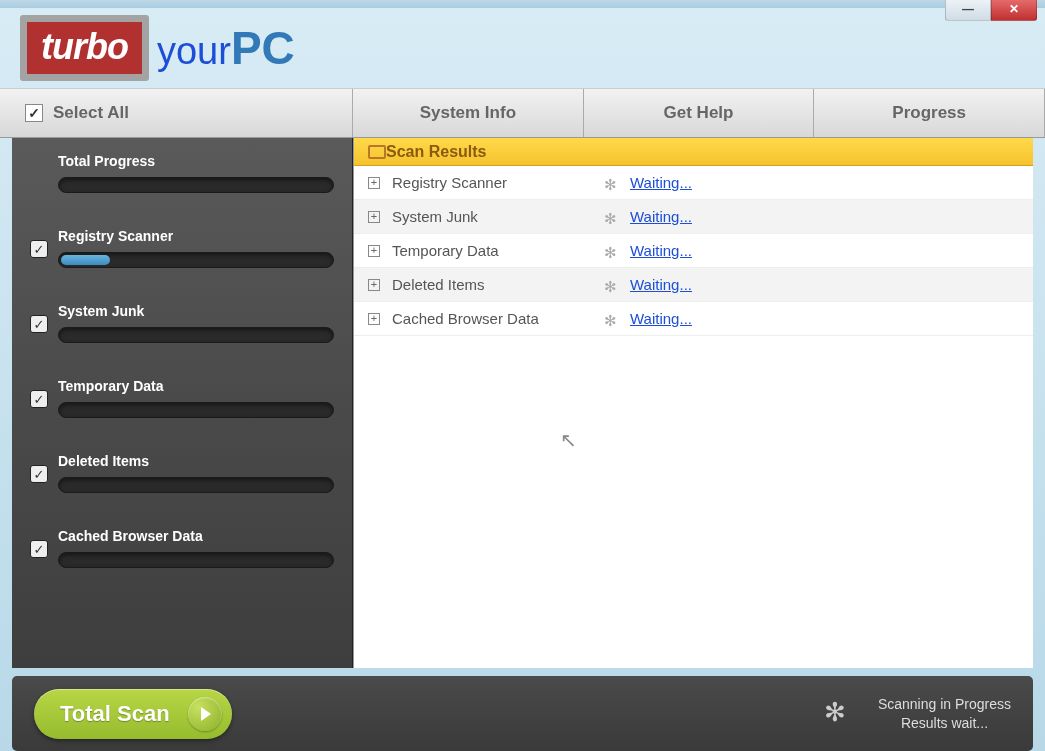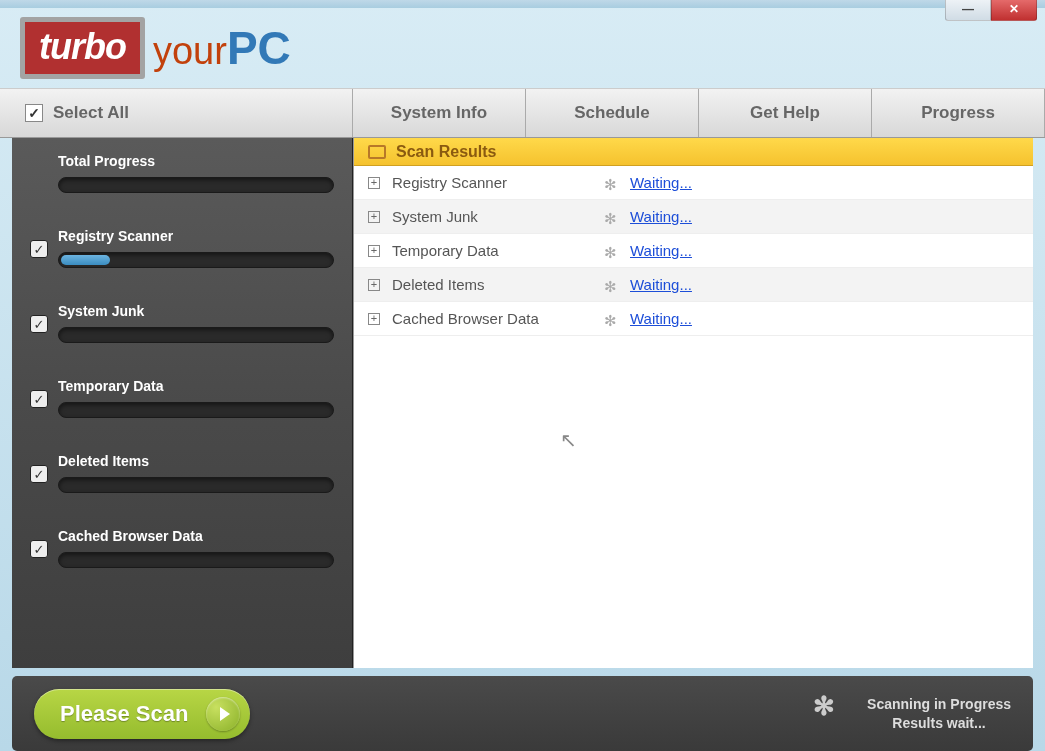--- a/index.html
+++ b/index.html
@@ -58,26 +58,26 @@
   gap: 8px;
 }
 .logo-turbo {
   background: #b13030;
   color: #fff;
   font-size: 36px;
   font-weight: bold;
   font-style: italic;
   padding: 4px 14px 6px 14px;
   border-radius: 3px;
-  border: 5px solid #a3a3a3;
+  border: 7px solid #a3a3a3;
   letter-spacing: -1px;
 }
 .logo-your {
   font-size: 38px;
-  color: #c2410c;
+  color: #1d4ed8;
   font-weight: normal;
 }
 .logo-pc {
   font-size: 46px;
   color: #3279b7;
   font-weight: bold;
 }
 .tab-row {
   display: flex;
   height: 50px;
@@ -174,21 +174,20 @@
   flex: 1;
   background: #fff;
   border-left: 1px solid #999;
   overflow: hidden;
 }
 .results-header {
   background: linear-gradient(180deg, #ffd94a, #f5c22e);
   height: 28px;
   display: flex;
   align-items: center;
-  gap: 10px;
   padding: 0 14px;
   color: #8a5a10;
   font-weight: bold;
   font-size: 16px;
   border-bottom: 1px solid #d0a020;
 }
 .monitor-icon {
   width: 18px;
   height: 14px;
   border: 2px solid #b87828;
@@ -267,24 +266,25 @@
 }
 .start-play::after {
   content: "";
   border-left: 10px solid #fff;
   border-top: 7px solid transparent;
   border-bottom: 7px solid transparent;
   margin-left: 3px;
 }
 .footer-status {
   display: flex;
+  align-items: center;
   gap: 28px;
   color: #ddd;
   font-size: 14px;
-  font-weight: bold;
+  font-weight: normal;
 }
 .big-spinner {
   width: 26px;
   height: 26px;
   position: relative;
 }
 .big-spinner::before {
   content: "✻";
   font-size: 26px;
   color: #ccc;
@@ -323,23 +323,20 @@
 
 <div class="tab-row">
   <div class="tab-cell tab-selectall">
     <span class="chk">✓</span>
     <span>Select All</span>
   </div>
   <div class="tab-cell tab-other">
       <span>System Info</span>
     </div>
   <div class="tab-cell tab-other">
-      <span>Schedule</span>
-    </div>
-  <div class="tab-cell tab-other">
       <span>Get Help</span>
     </div>
   <div class="tab-cell tab-other">
       <span>Progress</span>
     </div>
 </div>
 
 <div class="main-area">
   <div class="sidebar">
 
@@ -430,21 +427,21 @@
       <span class="spinner">✻</span>
       <span class="status-text">Waiting...</span>
     </div>
 
     <span class="cursor-icon">↖</span>
   </div>
 </div>
 
 <div class="footer">
   <div class="start-btn">
-    <span>Please Scan</span>
+    <span>Total Scan</span>
     <div class="start-play"></div>
   </div>
   <div class="footer-status">
     <div class="big-spinner"></div>
     <div class="status-lines">
       <div>Scanning in Progress</div>
       <div>Results wait...</div>
     </div>
   </div>
 </div>

